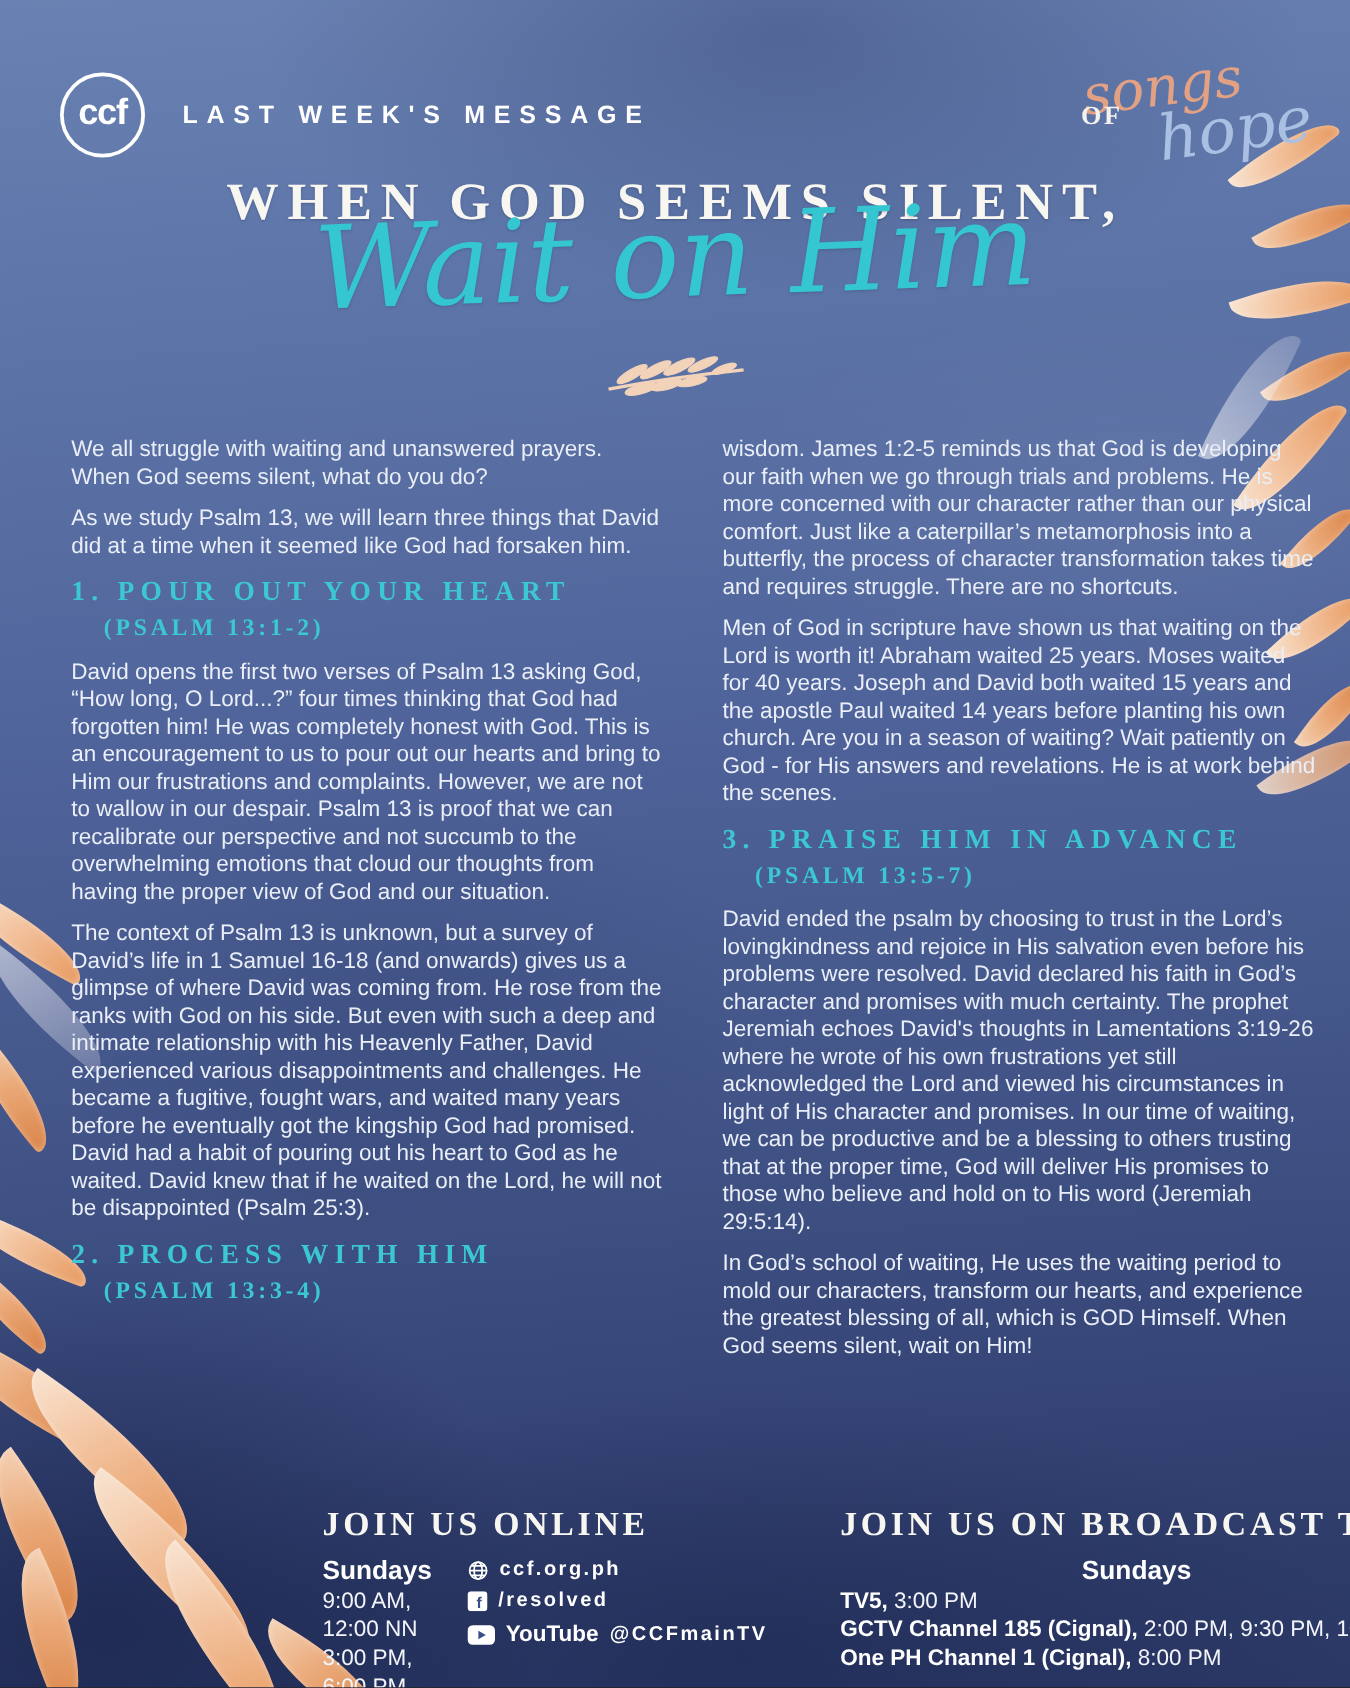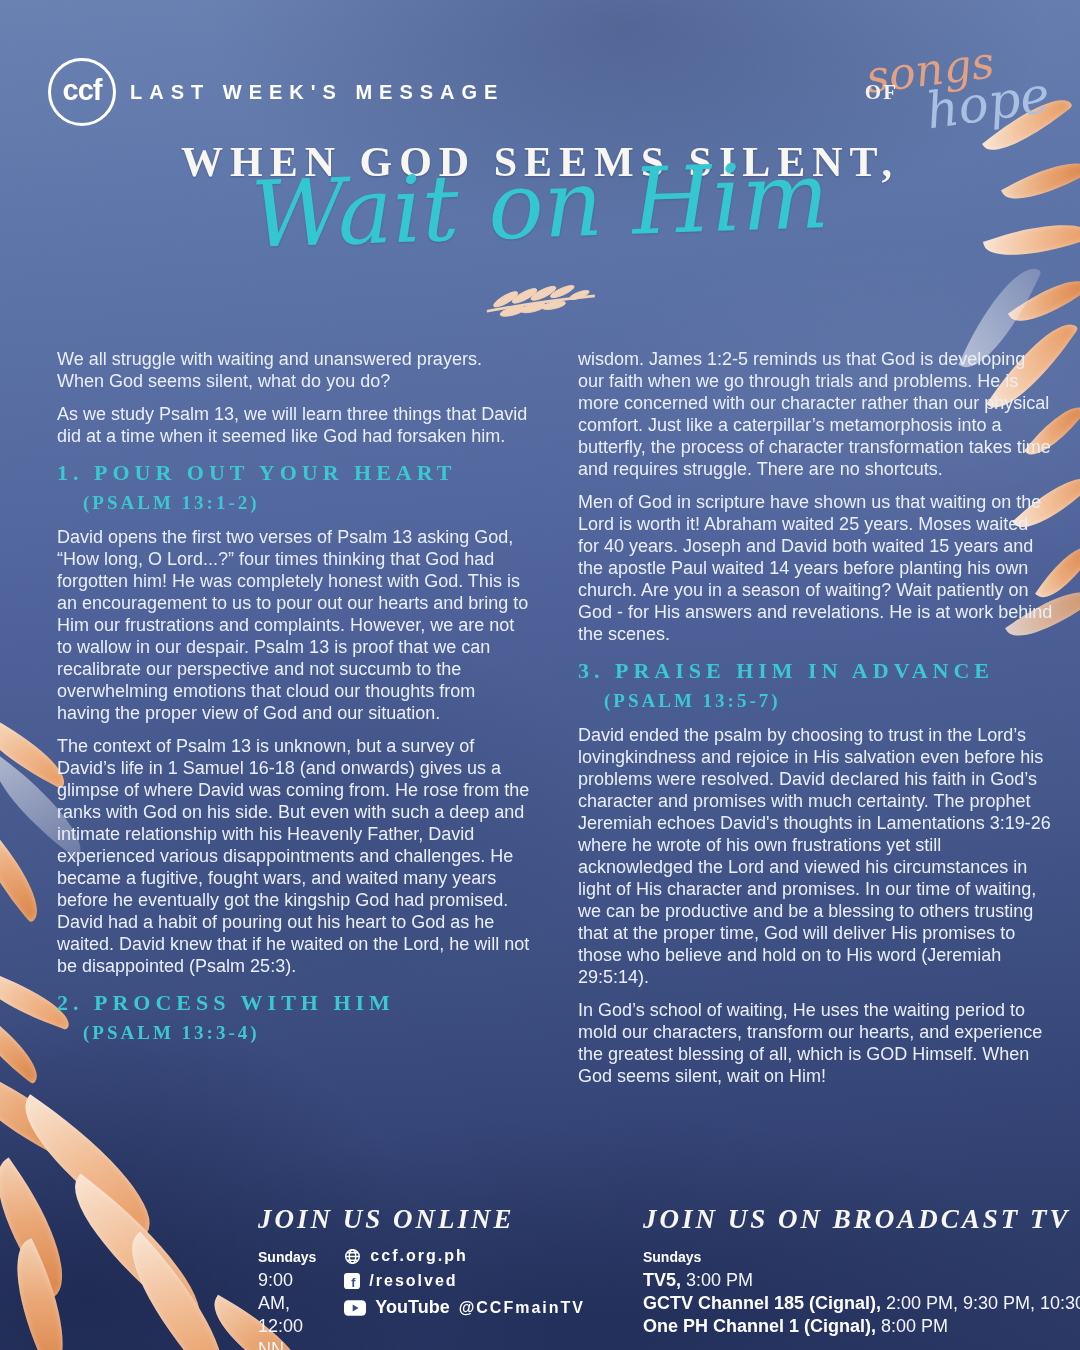--- a/index.html
+++ b/index.html
@@ -14,21 +14,21 @@
       radial-gradient(ellipse 500px 240px at 85% 30%, rgba(255,255,255,.05), transparent 70%),
       linear-gradient(176deg,#6a82b2 0%,#5f77aa 14%,#576da2 30%,#4d6198 46%,#475a8e 58%,#3e4f82 70%,#364577 82%,#2e3c6a 92%,#2b3866 100%);
   }
   
   .leaf{position:absolute;border-radius:0 100% 4px 100%;transform:rotate(var(--r));
         background:linear-gradient(115deg,#f8e0cb 5%,#f2c09a 45%,#e9a06a 90%);box-shadow:inset 0 0 6px rgba(255,255,255,.35);}
   .leaf.b{background:linear-gradient(115deg,#f3cdae 5%,#eaa877 45%,#dd8a50 90%);}
   .leaf.pale{background:linear-gradient(115deg,rgba(255,255,255,.55),rgba(230,225,235,.25));box-shadow:none;}
   
   .header{position:absolute;top:52px;left:48px;right:44px;display:flex;align-items:flex-start;justify-content:space-between;}
-  .brand{display:flex;align-items:center;gap:14px;margin-top:6px;}
+  .brand{display:flex;align-items:center;gap:30px;margin-top:6px;}
   .ccf-circle{width:62px;height:62px;border:3.5px solid #fff;border-radius:50%;display:flex;align-items:center;justify-content:center;}
   .ccf-circle span{font-weight:bold;font-size:29px;letter-spacing:-1px;color:#fff;margin-top:-3px;}
   .kicker{font-weight:bold;font-size:20px;letter-spacing:7px;color:#fff;}
   .soh{position:relative;width:215px;height:100px;font-family:"DejaVu Serif",serif;font-style:italic;}
   .soh-songs{position:absolute;top:-8px;right:42px;font-size:44px;color:#e3a184;transform:rotate(-7deg);}
   .soh-of{position:absolute;top:28px;right:138px;font-size:21px;font-style:normal;font-weight:bold;color:#f4f2ee;letter-spacing:2px;font-family:"Liberation Serif",serif;}
   .soh-hope{position:absolute;top:22px;right:-14px;font-size:50px;color:#a9c0e2;transform:rotate(-8deg);}
   
   .title-wrap{position:absolute;top:138px;left:0;right:0;text-align:center;}
   .title-line{font-family:"Liberation Serif",serif;font-weight:bold;font-size:42px;letter-spacing:7px;color:#f7f6f1;text-shadow:0 1px 2px rgba(40,50,90,.35);}
@@ -36,23 +36,23 @@
   .laurel{position:absolute;top:278px;left:0;right:0;display:flex;justify-content:center;}
   
   .columns{position:absolute;top:348px;left:57px;right:27px;display:flex;gap:46px;}
   .col{flex:1;min-width:0;}
   .col p{margin:0 0 11px 0;font-size:18px;line-height:22px;color:#e9eef7;}
   .sec{margin:10px 0 12px 0;font-family:"Liberation Serif",serif;font-weight:bold;color:#3bc8d2;}
   .sec .sec-title{font-size:22px;letter-spacing:5px;line-height:30px;}
   .sec .sec-ref{font-size:19px;letter-spacing:3px;margin:4px 0 0 26px;}
   
   .footer{position:absolute;top:1204px;left:258px;right:26px;display:flex;gap:58px;}
-  .f-head{font-family:"Liberation Serif",serif;font-weight:bold;font-size:27px;letter-spacing:3px;color:#f7f6f1;margin-bottom:10px;white-space:nowrap;font-style:italic;}
+  .f-head{font-family:"Liberation Serif",serif;font-weight:bold;font-size:27px;letter-spacing:3px;color:#f7f6f1;margin-bottom:10px;white-space:nowrap;}
   .online-cols{display:flex;gap:28px;}
-  .day{font-weight:bold;font-size:14px;line-height:24px;color:#fff;}
+  .day{font-weight:bold;font-size:21px;line-height:24px;color:#fff;text-align:center;}
   .times{font-size:18px;line-height:23px;color:#f2f4f9;}
   .links{display:flex;flex-direction:column;gap:7px;margin-top:2px;}
   .link-row{display:flex;align-items:center;gap:9px;font-size:16px;letter-spacing:2px;font-weight:bold;color:#fff;white-space:nowrap;}
   .yt-word{font-size:18px;letter-spacing:0;font-weight:bold;}
   .bc-row{font-size:18px;line-height:23px;color:#f2f4f9;white-space:nowrap;}
   .bc-row b{color:#fff;}
   svg{display:block;}
 </style>
 </head>
 <body>

